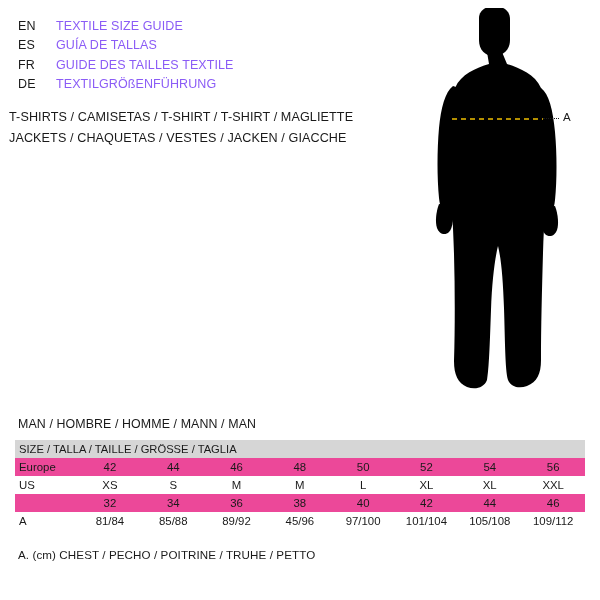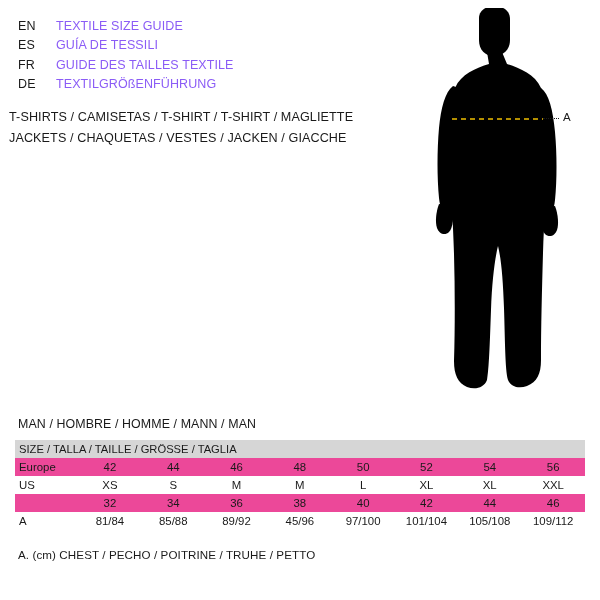--- a/index.html
+++ b/index.html
@@ -147,21 +147,21 @@
 
 <div class="page">
 
   <div class="lang-block">
     <div class="lang-row">
       <span class="lang-code">EN</span>
       <span class="lang-text">TEXTILE SIZE GUIDE</span>
     </div>
     <div class="lang-row">
       <span class="lang-code">ES</span>
-      <span class="lang-text">GUÍA DE TESSILI</span>
+      <span class="lang-text">GUÍA DE TALLAS</span>
     </div>
     <div class="lang-row">
       <span class="lang-code">FR</span>
       <span class="lang-text">GUIDE DES TAILLES TEXTILE</span>
     </div>
     <div class="lang-row">
       <span class="lang-code">DE</span>
       <span class="lang-text">TEXTILGRÖßENFÜHRUNG</span>
     </div>
   </div>

